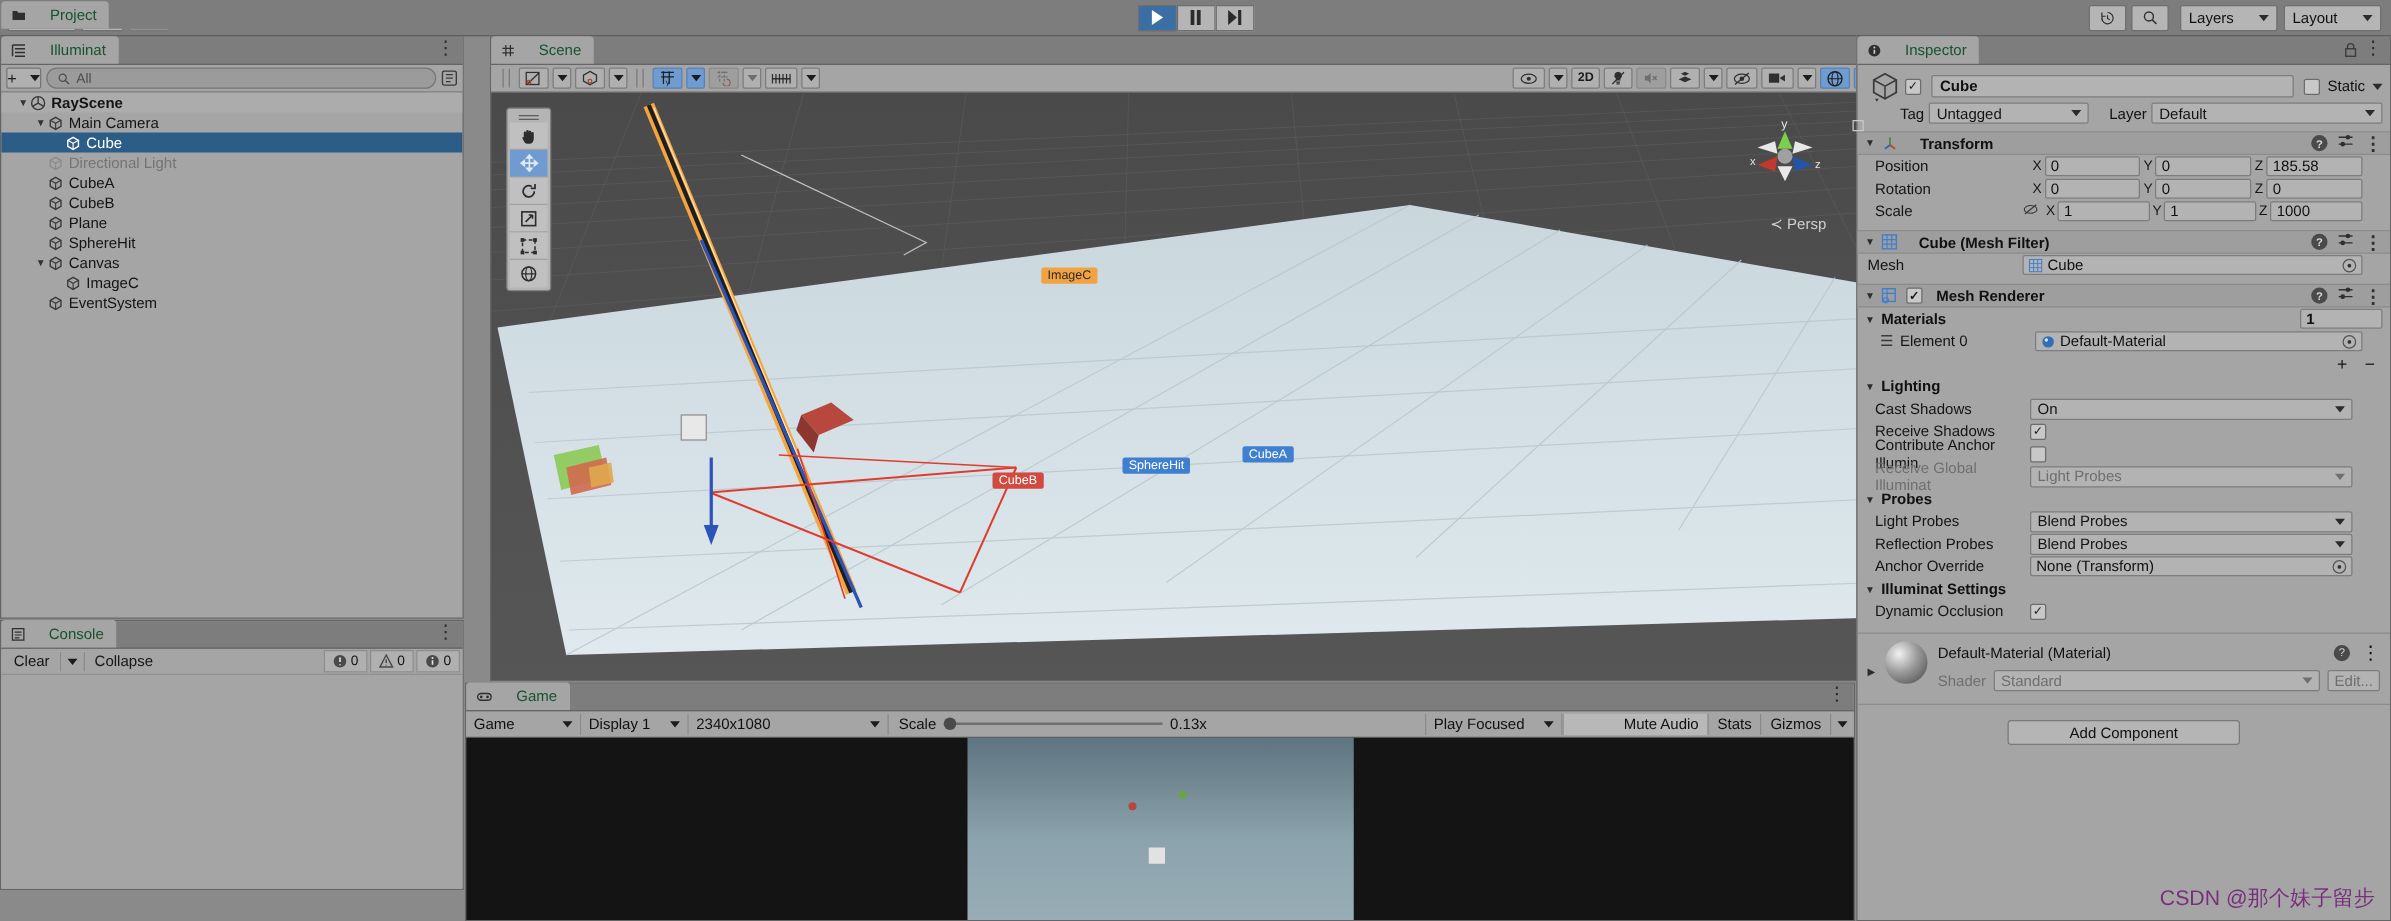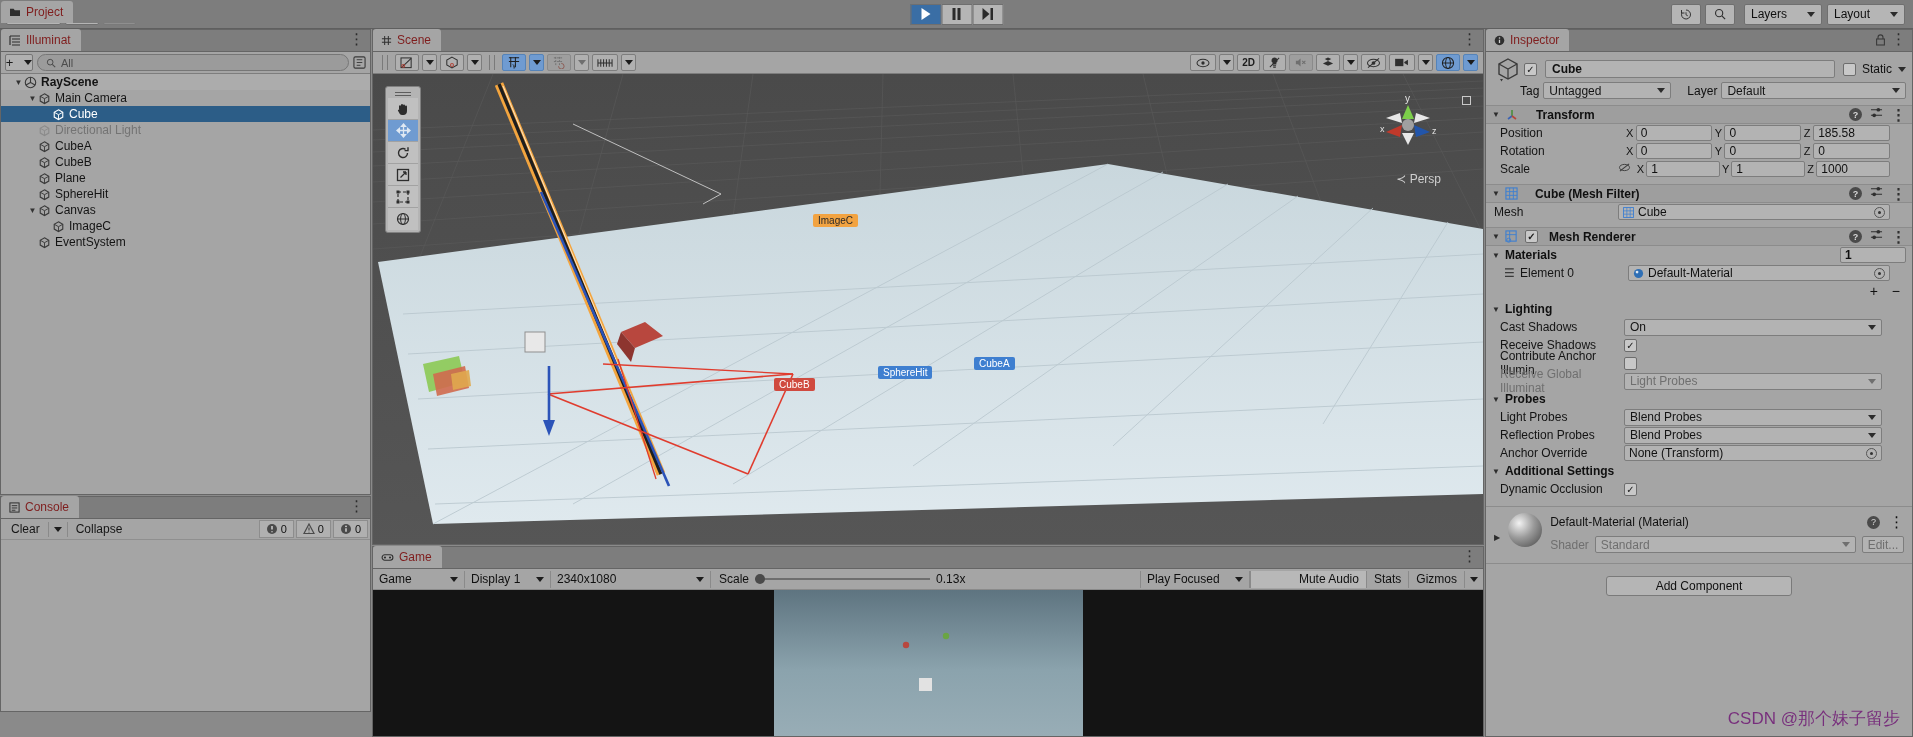--- a/index.html
+++ b/index.html
@@ -24,22 +24,22 @@
   .dd { height:21px; background:#b5b5b5; border:1px solid #6f6f6f; border-radius:2px;
      display:flex; align-items:center; padding:0 6px; margin-left:5px; cursor:pointer;
      min-width:78px; justify-content:space-between; font-size:12px; }
   .caret { width:0;height:0; border-left:4px solid transparent; border-right:4px solid transparent;
      border-top:5px solid #2b2b2b; margin-left:8px; }
 
   
   .panel { position:absolute; background:#a5a5a5; border:1px solid #656565; }
   .panel-tabs { height:22px; background:#7d7d7d; display:flex; align-items:flex-end;
      position:relative; border-bottom:1px solid #656565; }
-  .tab { height:22px; background:#a5a5a5; display:flex; align-items:center; gap:5px;
-     padding:0 10px 0 8px; font-size:12px; color:#7f1d1d; cursor:pointer;
+  .tab { height:22px; background:#a5a5a5; display:flex; align-items:center; gap:19px;
+     padding:0 10px 0 8px; font-size:12px; color:#14532d; cursor:pointer;
      border-top-left-radius:3px; border-top-right-radius:3px; }
   .tabs-more { position:absolute; right:6px; top:3px; color:#2b2b2b; font-size:13px;
      letter-spacing:0; line-height:12px; cursor:pointer; }
   .dots::after { content:"\22EE"; font-size:15px; }
 
   
   #hierarchy { left:0; top:29px; width:371px; height:466px; }
   .hier-toolbar { height:22px; background:#a5a5a5; display:flex; align-items:center;
      padding:0 4px; gap:4px; border-bottom:1px solid #7d7d7d; }
   .plus-btn { width:28px; height:17px; background:#b0b0b0; border:1px solid #767676;
@@ -70,21 +70,21 @@
   .vsep { width:1px; height:15px; background:#8a8a8a; }
   .con-count { display:flex; align-items:center; gap:3px; padding:0 6px; height:18px;
      background:#b0b0b0; border:1px solid #8d8d8d; margin-left:2px; font-size:11px; cursor:pointer; }
   .con-body { position:absolute; top:43px; left:0; right:0; bottom:0; background:#a5a5a5; }
 
   
   #project { left:0; top:713px; width:371px; height:24px; background:#7d7d7d;
      border:1px solid #656565; }
 
   
-  #scene { left:372px; top:29px; width:1112px; height:516px;text-align:center; }
+  #scene { left:392px; top:29px; width:1112px; height:516px;text-align:center; }
   .scene-toolbar { height:22px; background:#a5a5a5; display:flex; align-items:center;
      padding:0 5px; gap:3px; border-bottom:1px solid #7d7d7d; }
   .st-btn { height:17px; min-width:22px; padding:0 4px; background:#b0b0b0;
      border:1px solid #7d7d7d; border-radius:2px; display:flex; align-items:center;
      justify-content:center; cursor:pointer; font-size:11px; color:#1c1c1c; }
   .st-btn.on { background:#6f9bd1; border-color:#5583b8; }
   .st-btn.off { background:#9e9e9e; border-color:#8a8a8a; color:#6f6f6f; }
   .st-caret { height:17px; width:15px; background:#b0b0b0; border:1px solid #7d7d7d;
      border-radius:2px; display:flex; align-items:center; justify-content:center; cursor:pointer; }
   .st-caret.on { background:#6f9bd1; border-color:#5583b8; }
@@ -1001,21 +1001,21 @@
       <span class="objfield" style="margin-right:8px">
         <span>None (Transform)</span>
         <span class="radio-o">
             <i></i>
           </span>
       </span>
     </div>
 
     <div class="foldout" style="padding-left:6px">
       <span class="tri2">▼</span>
-      <span>Additional Settings</span>
+      <span>Illuminat Settings</span>
     </div>
     <div class="field-row">
       <span class="lab">Dynamic Occlusion</span>
       <span class="chk">✓</span>
     </div>
 
     <div class="sep-line" style="margin:8px 0 0 0"></div>
     <div style="display:flex;align-items:flex-start;padding:6px 8px 0 8px;gap:8px">
       <span class="tri2" style="margin-top:20px">▶</span>
       <span class="matprev"></span>

